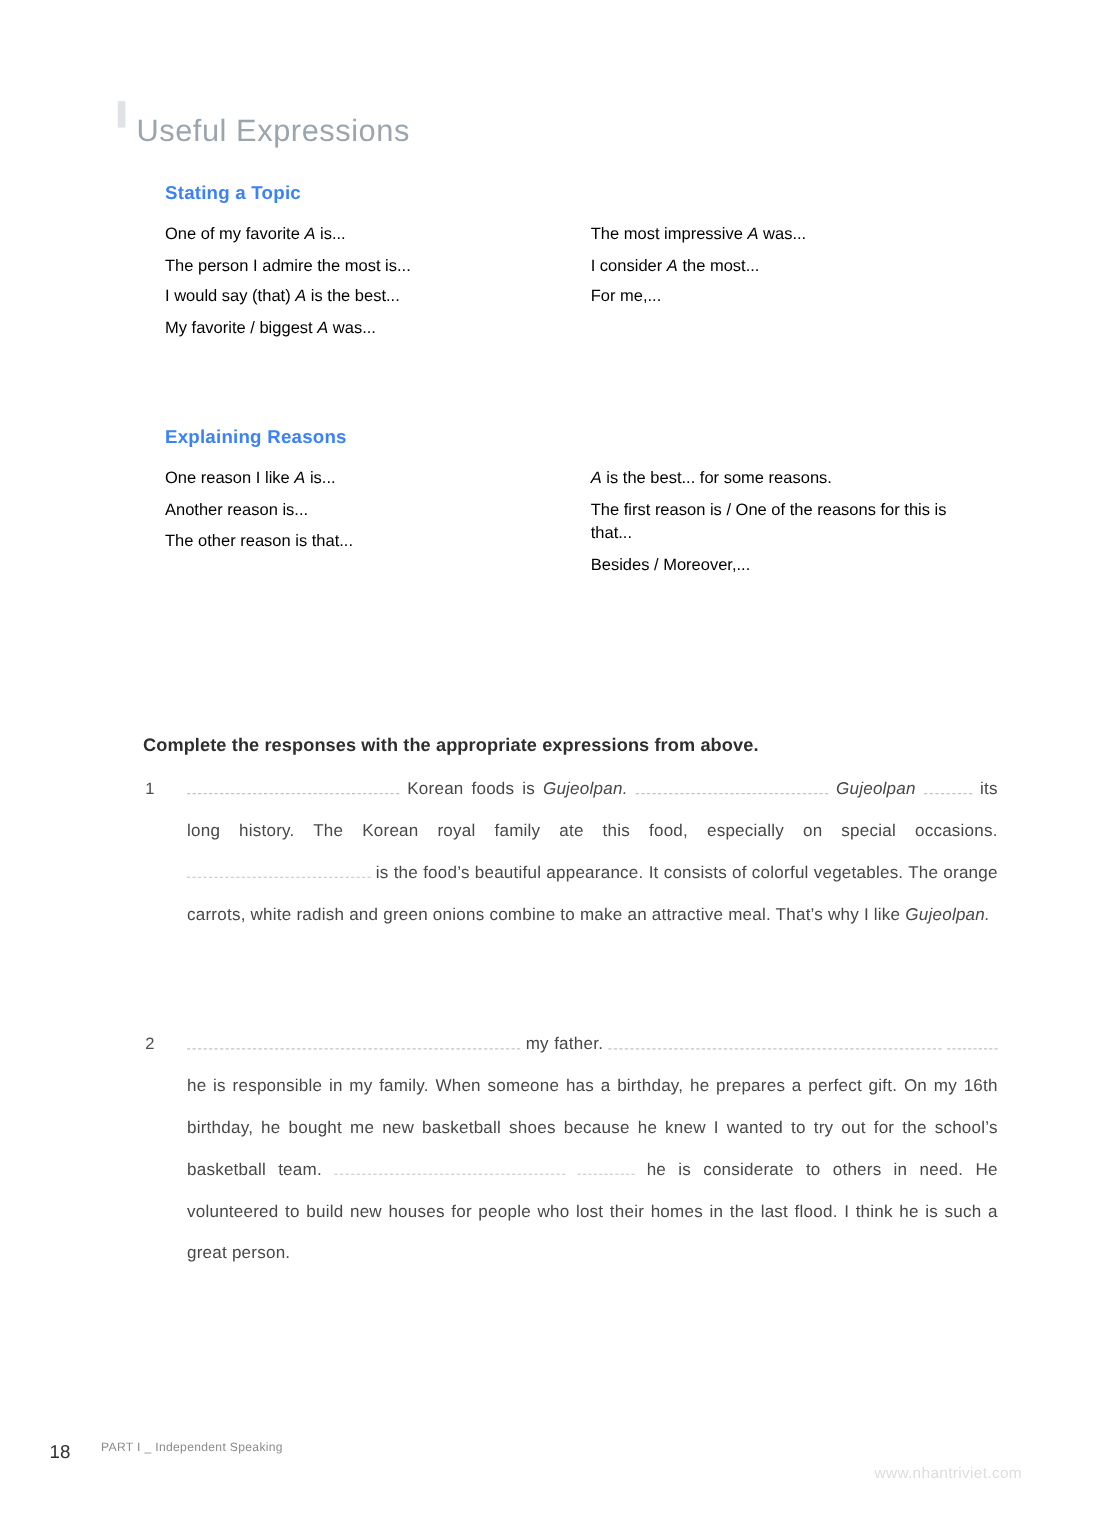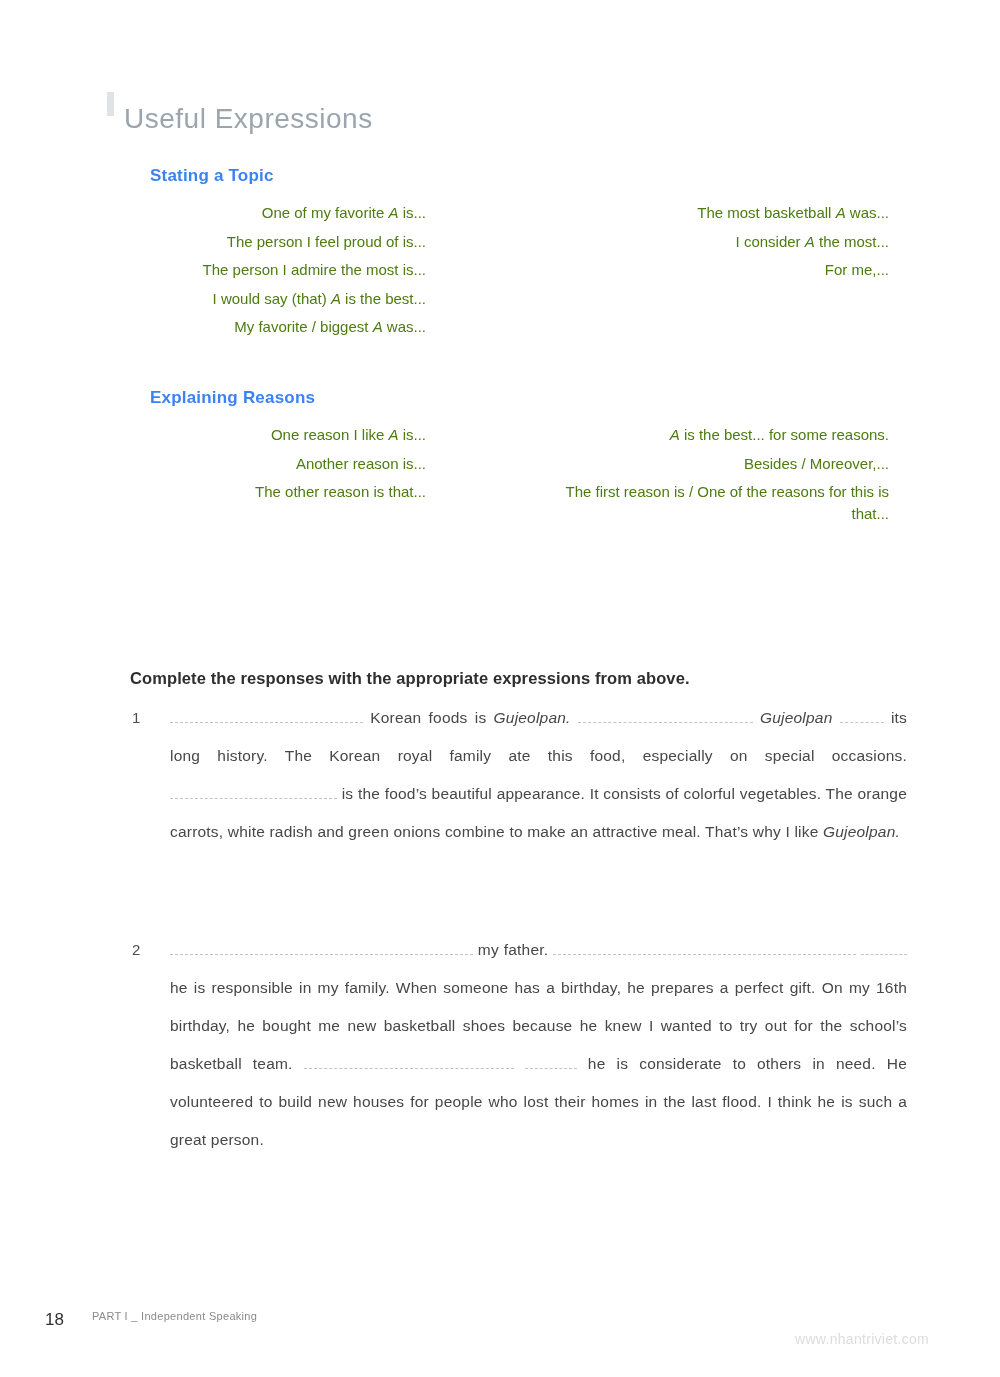--- a/index.html
+++ b/index.html
@@ -9,21 +9,21 @@
 
   .title-marker{position:absolute;left:107px;top:92px;width:7px;height:24px;background:#dfe3e6;}
   .page-title{position:absolute;left:124px;top:84px;font-size:28px;font-weight:500;color:#9ba5ae;letter-spacing:0.5px;}
 
   .section{position:absolute;left:150px;width:760px;}
   .section-heading{font-size:17px;font-weight:bold;color:#3b82f6;margin:0 0 16px 0;letter-spacing:0.2px;}
   .cols{position:relative;}
   .col{position:absolute;top:0;}
   .col-left{left:0;width:276px;}
   .col-right{left:387px;width:352px;}
-  .expr{margin:0 0 7px 0;line-height:21.5px;font-size:15px;color:#4d7c0f;text-align:right;}
+  .expr{margin:0 0 7px 0;line-height:21.5px;font-size:15px;color:#000000;}
   .expr i{font-style:italic;}
 
   .instruction{position:absolute;left:130px;top:652px;font-size:16.5px;font-weight:bold;color:#2e2e2e;letter-spacing:0.1px;text-align:right;}
 
   .exercise-item{position:absolute;left:132px;width:775px;display:flex;align-items:flex-start;}
   .item-1{top:699px;}
   .item-2{top:931px;}
   .item-number{width:38px;flex:0 0 38px;font-size:15px;color:#4d4d4d;line-height:38px;}
   .item-paragraph{flex:1;font-size:15.5px;line-height:38px;color:#474747;text-align:justify;letter-spacing:0.2px;}
   .item-paragraph i{font-style:italic;}
@@ -41,45 +41,44 @@
 <div class="page">
 
   <div class="title-marker"></div>
   <h1 class="page-title">Useful Expressions</h1>
 
   <div class="section" style="top:166px;">
     <h2 class="section-heading">Stating a Topic</h2>
     <div class="cols">
       <div class="col col-left">
           <p class="expr"><span>One of my favorite </span><i>A</i><span> is...</span></p>
-          <p class="expr"><span>The person I feel proud of is...</span></p>
           <p class="expr"><span>The person I admire the most is...</span></p>
           <p class="expr"><span>I would say (that) </span><i>A</i><span> is the best...</span></p>
           <p class="expr"><span>My favorite / biggest </span><i>A</i><span> was...</span></p>
         </div>
       <div class="col col-right">
-          <p class="expr"><span>The most basketball </span><i>A</i><span> was...</span></p>
+          <p class="expr"><span>The most impressive </span><i>A</i><span> was...</span></p>
           <p class="expr"><span>I consider </span><i>A</i><span> the most...</span></p>
           <p class="expr"><span>For me,...</span></p>
         </div>
     </div>
   </div>
 
   <div class="section" style="top:388px;">
     <h2 class="section-heading">Explaining Reasons</h2>
     <div class="cols">
       <div class="col col-left">
           <p class="expr"><span>One reason I like </span><i>A</i><span> is...</span></p>
           <p class="expr"><span>Another reason is...</span></p>
           <p class="expr"><span>The other reason is that...</span></p>
         </div>
       <div class="col col-right">
           <p class="expr"><i>A</i><span> is the best... for some reasons.</span></p>
+          <p class="expr"><span>The first reason is / One of the reasons for this is that...</span></p>
           <p class="expr"><span>Besides / Moreover,...</span></p>
-          <p class="expr"><span>The first reason is / One of the reasons for this is that...</span></p>
         </div>
     </div>
   </div>
 
   <h3 class="instruction">Complete the responses with the appropriate expressions from above.</h3>
 
   <div class="exercise-item item-1">
     <div class="item-number">1</div>
     <div class="item-paragraph"><span class="blank" style="width: 193px;"></span><span> Korean foods is </span><i>Gujeolpan.</i><span> </span><span class="blank" style="width: 175px;"></span><span> </span><i>Gujeolpan</i><span> </span><span class="blank" style="width: 44px;"></span><span> its long history. The Korean royal family ate this food, especially on special occasions. </span><span class="blank" style="width: 167px;"></span><span> is the food’s beautiful appearance. It consists of colorful vegetables. The orange carrots, white radish and green onions combine to make an attractive meal. That’s why I like </span><i>Gujeolpan.</i></div>
   </div>

